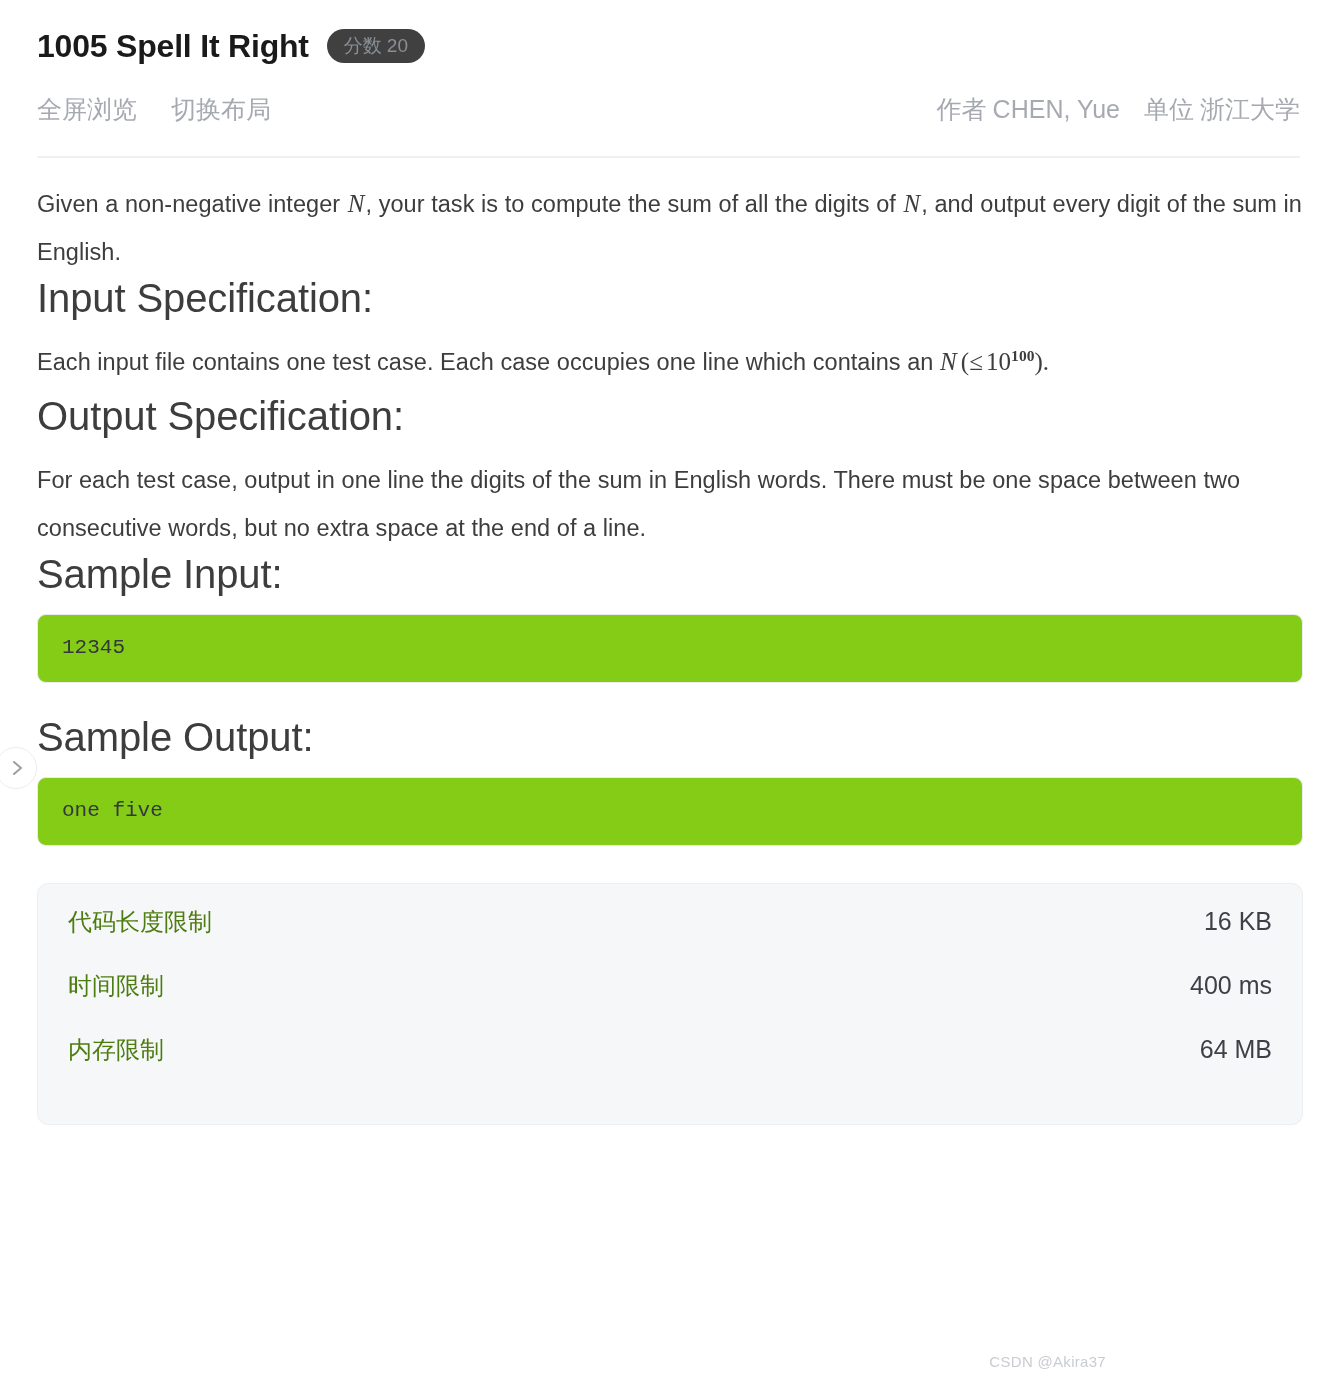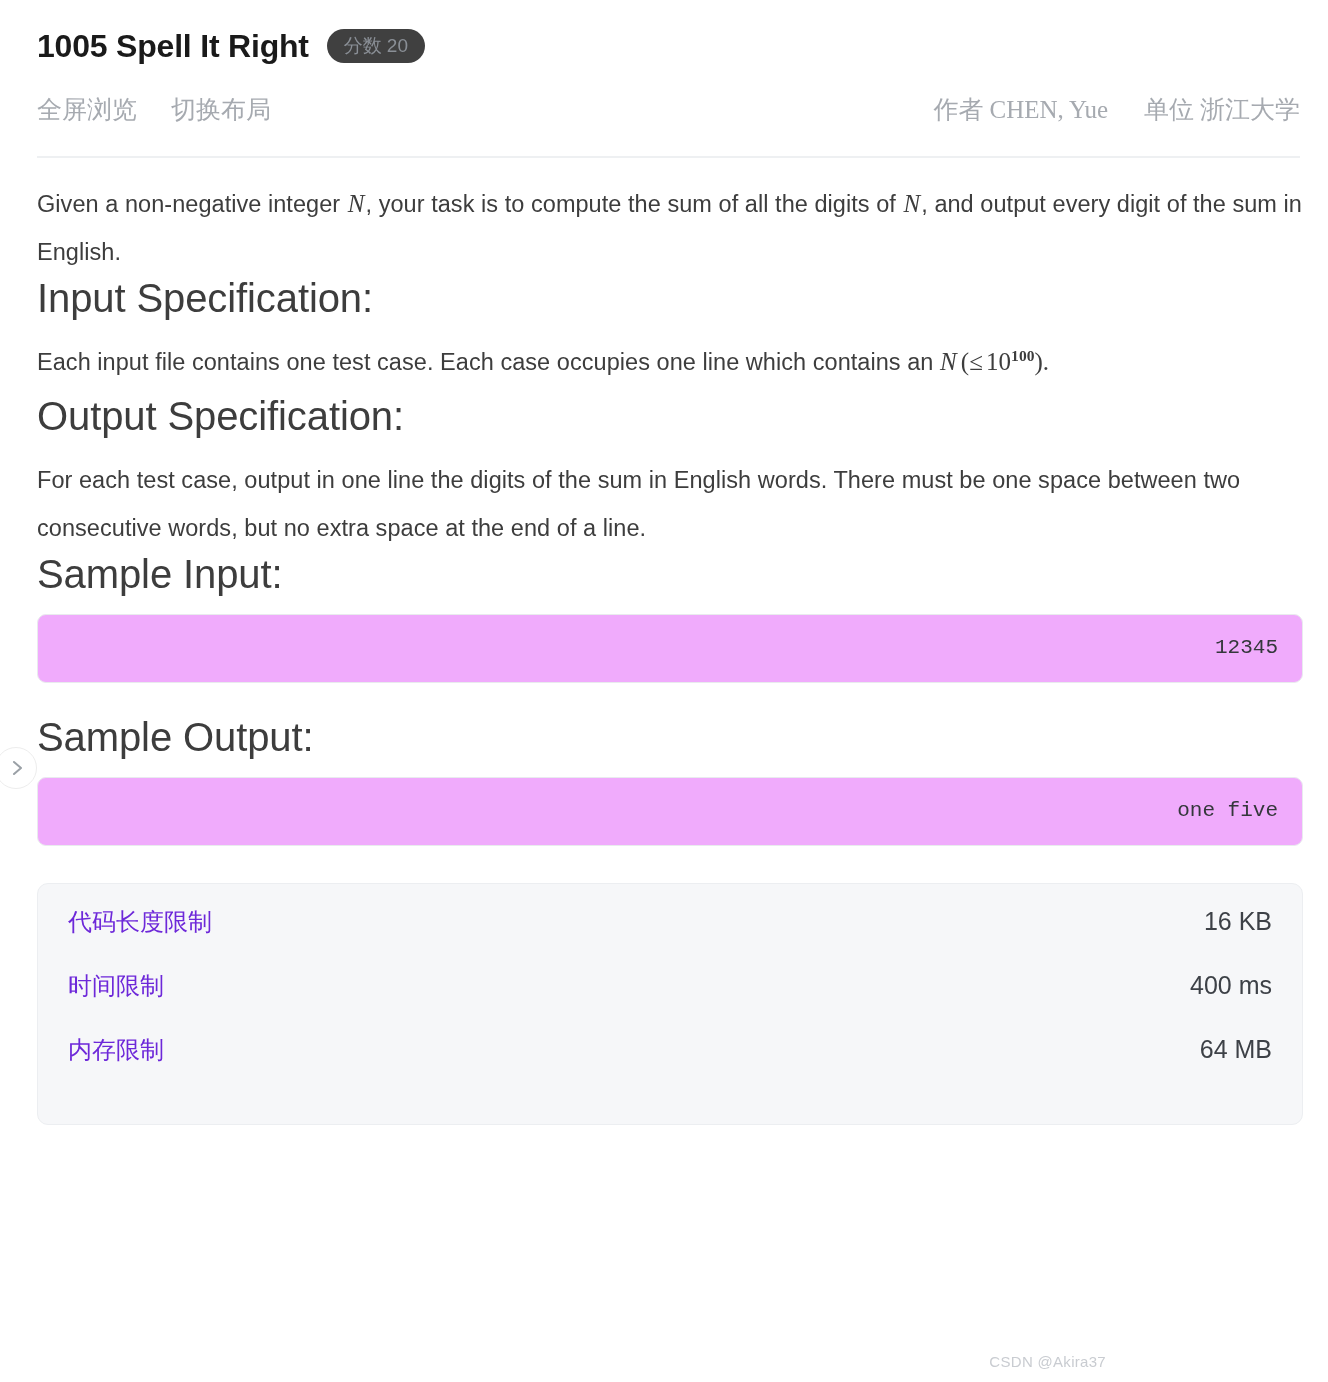--- a/index.html
+++ b/index.html
@@ -66,23 +66,22 @@
     color: #a6aab0;
   }
   .meta-left {
     display: flex;
     gap: 34px;
   }
   .meta-left span { cursor: pointer; }
   .meta-right {
     margin-left: auto;
     display: flex;
-    gap: 36px;
+    gap: 24px;
     white-space: nowrap;
-    font-family: Liberation Serif, serif;
   }
   .meta-right .meta-key { margin-right: 6px; }
 
   .divider {
     position: absolute;
     left: 37px;
     top: 156px;
     width: 1263px;
     height: 2px;
     background: #eef0f2;
@@ -140,50 +139,49 @@
     font-size: 0.62em;
     vertical-align: super;
     line-height: 0;
     font-weight: bold;
   }
 
   
   .code-box {
     box-sizing: border-box;
     width: 1266px;
-    background: #f0abfc;
+    background: #84cc16;
     border: 1px solid #e9ebee;
     border-radius: 9px;
     padding: 20px 24px 21px 24px;
     font-family: "Liberation Mono", monospace;
     font-size: 21px;
     color: #34373b;
     line-height: 26px;
     white-space: pre;
-    text-align: right;
   }
 
   
   .limits-panel {
     box-sizing: border-box;
     width: 1266px;
     background: #f6f7f9;
     border: 1px solid #eceef1;
     border-radius: 11px;
     padding: 22px 30px 26px 30px;
     margin-top: 37px;
   }
   .limit-row {
     display: flex;
     align-items: baseline;
     height: 64px;
   }
   .limit-label {
     font-size: 24px;
-    color: #6d28d9;
+    color: #4d7c0f;
   }
   .limit-value {
     margin-left: auto;
     font-size: 25px;
     color: #3d4147;
   }
 
   
   .side-toggle {
     position: absolute;

